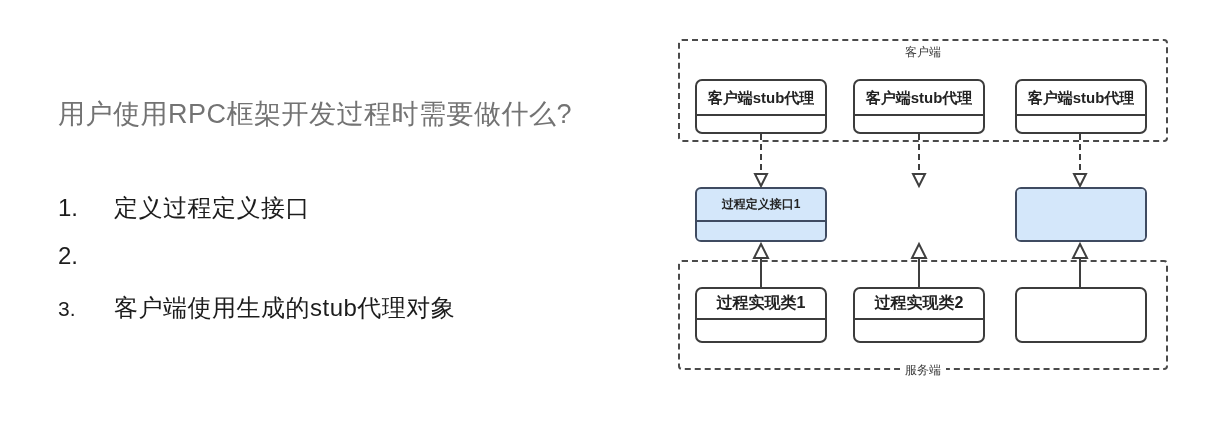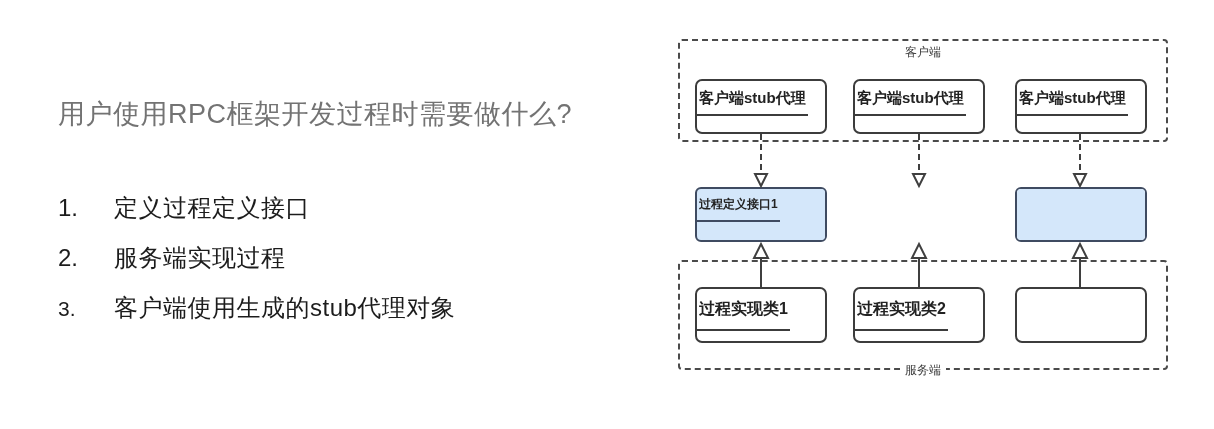--- a/index.html
+++ b/index.html
@@ -63,20 +63,21 @@
     padding: 0 5px;
     white-space: nowrap;
   }
   .label-top    { top: 3px; }
   .label-bottom { bottom: -11px; }
 
   .uml-box {
     position: absolute;
     width: 132px;
     display: flex;
+    flex-direction: column;
     border-radius: 7px;
     background: #ffffff;
     border: 2px solid #3c3c3c;
     overflow: hidden;
   }
   .uml-box .box-title {
     flex: none;
     display: flex;
     align-items: center;
     justify-content: center;
@@ -89,21 +90,21 @@
   .uml-box .box-body { flex: 1 1 auto; }
 
   .row-top { top: 79px;  height: 55px; }
   .row-top .box-title { height: 35px; font-size: 15px; line-height: 16px; }
 
   .row-mid { top: 187px; height: 55px; border-color: #3f4b61; background: #d4e7fa; border-radius: 6px; }
   .row-mid .box-title { height: 33px; font-size: 12px; border-bottom-color: #3f4b61; }
   .row-mid .box-body  { background: #d4e7fa; }
 
   .row-bot { top: 287px; height: 56px; }
-  .row-bot .box-title { height: 42px; font-size: 16px; }
+  .row-bot .box-title { height: 31px; font-size: 16px; }
 
   .col-0 { left: 695px; }
   .col-1 { left: 853px; }
   .col-2 { left: 1015px; }
 
   .arrow-overlay {
     position: absolute;
     left: 670px;
     top: 30px;
     width: 510px;
@@ -118,21 +119,20 @@
 
   <div class="question">用户使用RPC框架开发过程时需要做什么?</div>
 
   <div class="steps">
     <div class="step-row">
       <span class="num">1.</span>
       <span class="txt">定义过程定义接口</span>
     </div>
     <div class="step-row">
       <span class="num">2.</span>
-      <span class="txt">服务端实现过程</span>
     </div>
     <div class="step-row">
       <span class="num">3.</span>
       <span class="txt">客户端使用生成的stub代理对象</span>
     </div>
   </div>
 
   <div class="container-box container-client">
     <div class="container-label label-top">客户端</div>
   </div>

